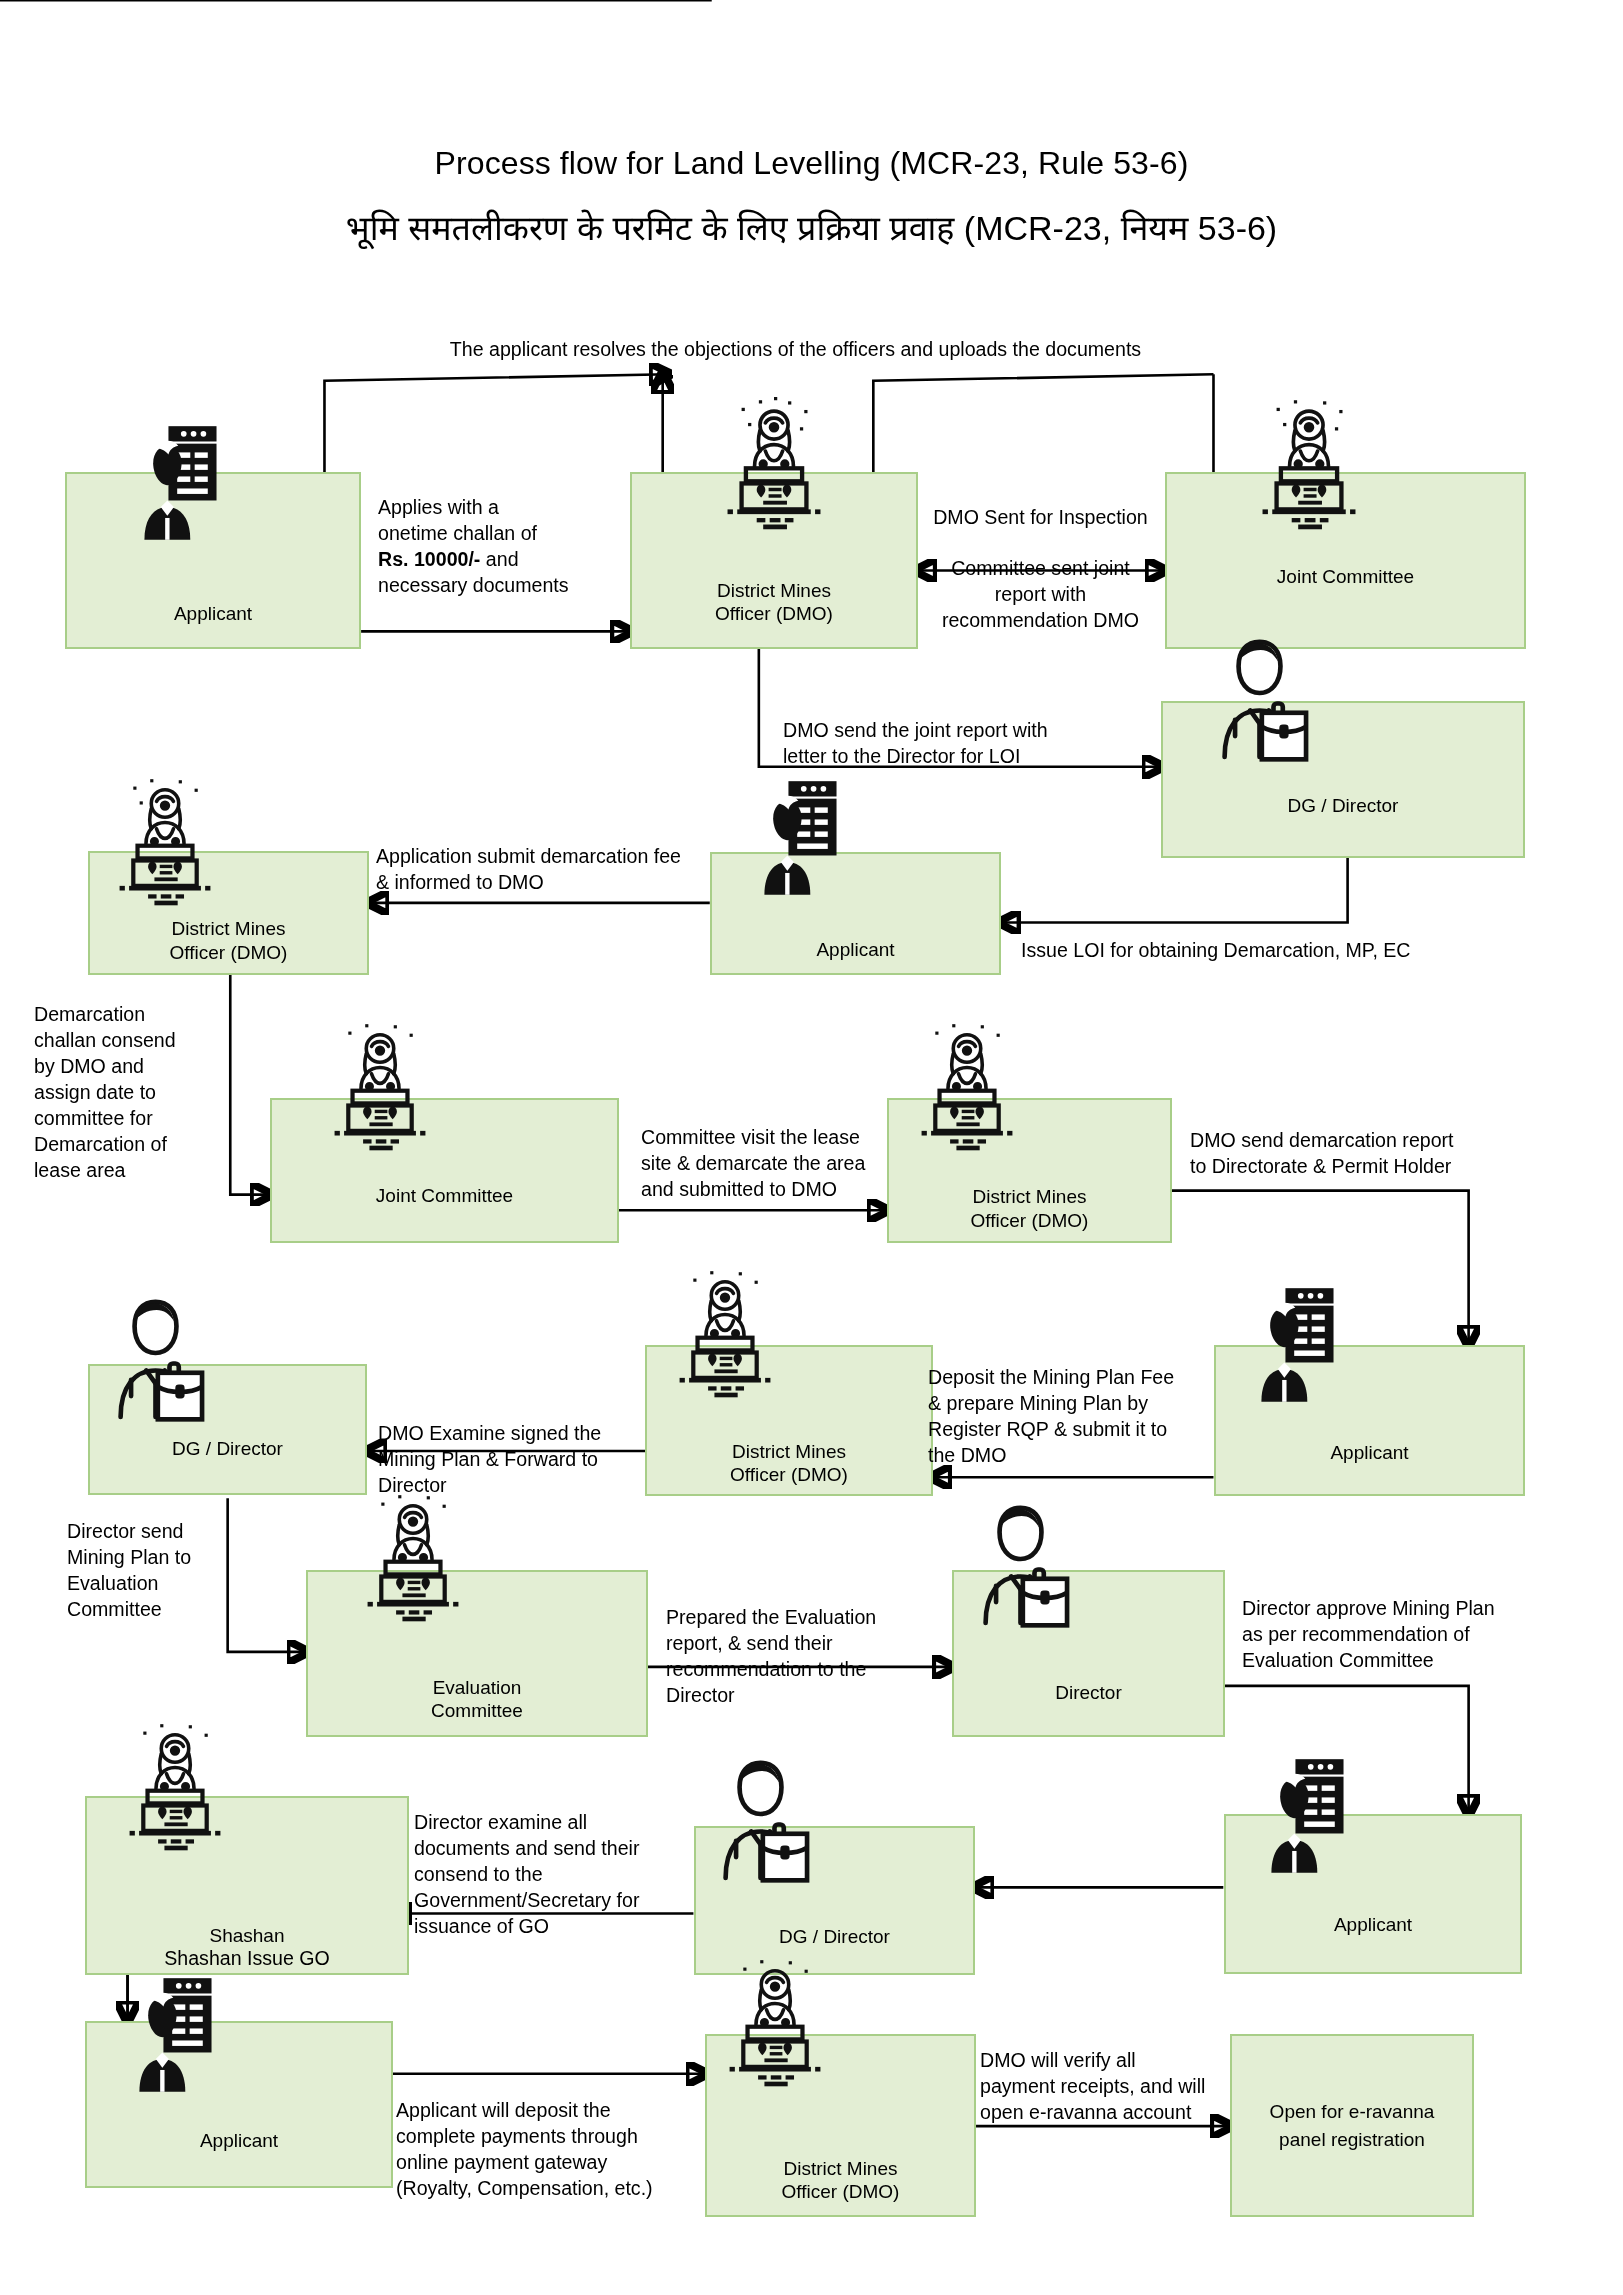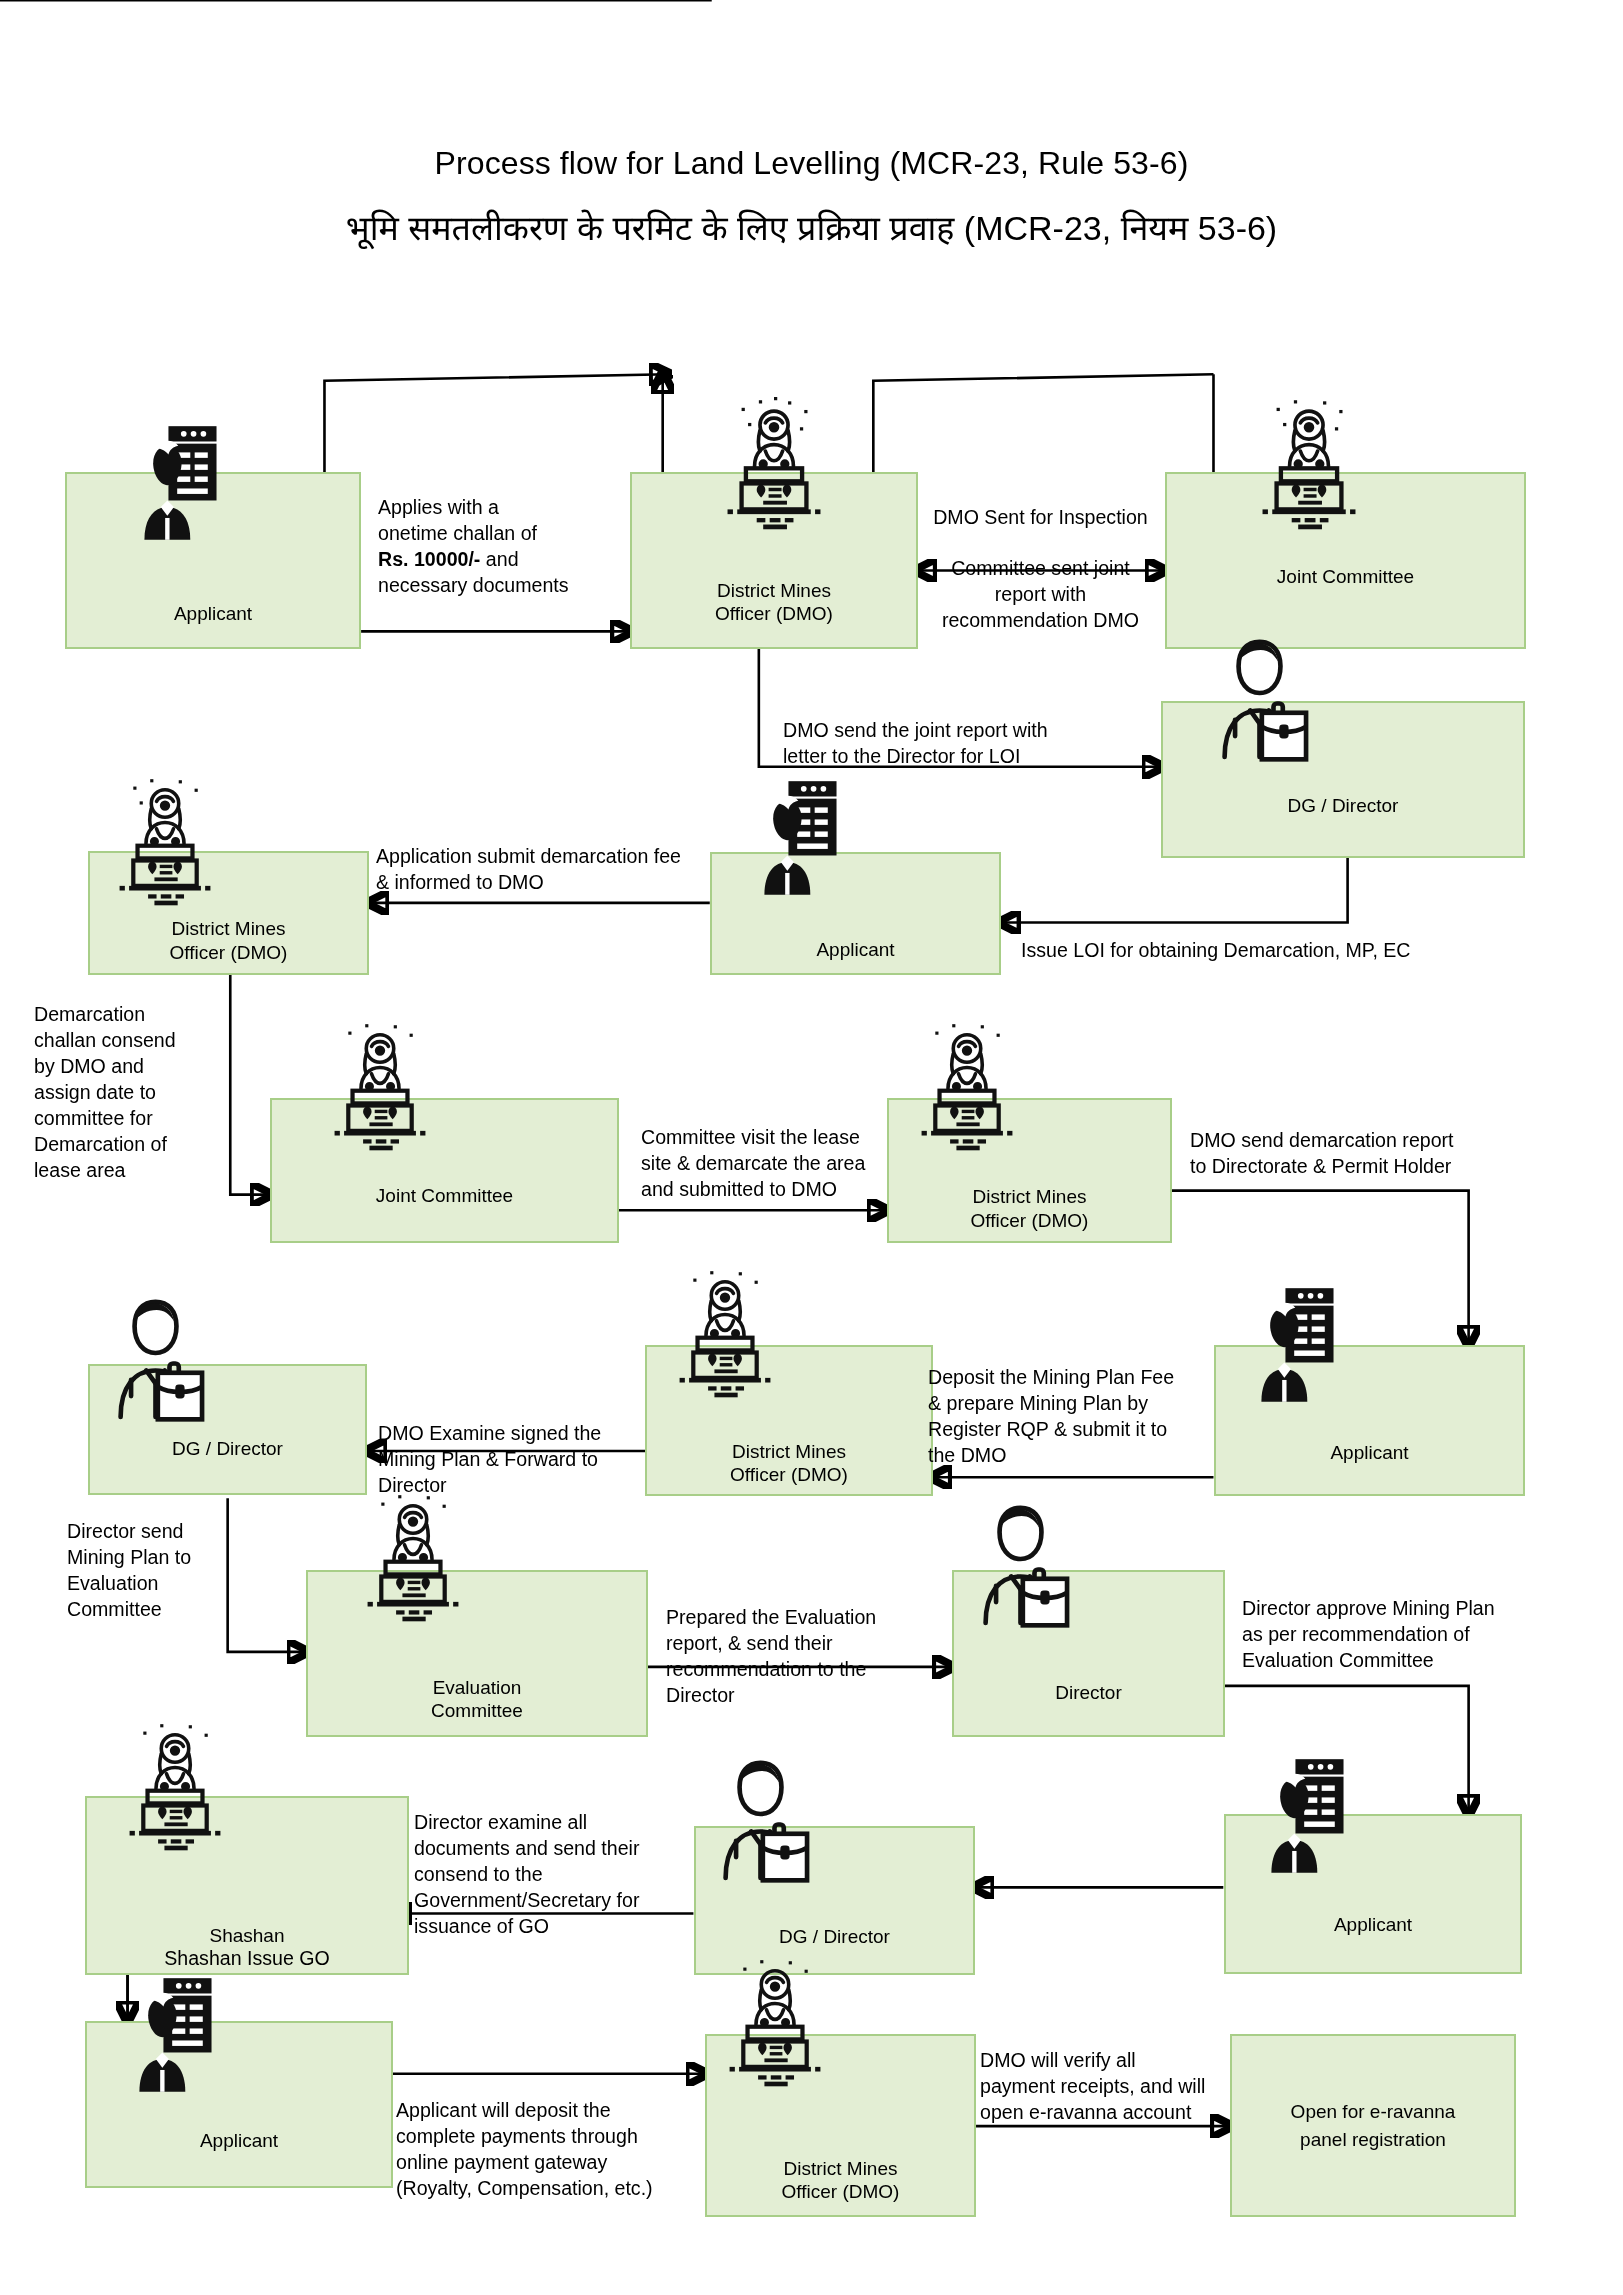--- a/index.html
+++ b/index.html
@@ -163,21 +163,21 @@
 
   <div class="node" style="left:85px;top:2021px;width:308px;height:167px;">
     <span class="lbl">Applicant</span>
       <span class="pad" style="height:34px"></span>
   </div>
   <div class="node" style="left:705px;top:2034px;width:271px;height:183px;">
     <span class="lbl" style="white-space:pre-line">District Mines
 Officer (DMO)</span>
       <span class="pad" style="height:11.8px"></span>
   </div>
-  <div class="node centerlbl" style="left:1230px;top:2034px;width:286px;height:183px;">
+  <div class="node centerlbl" style="left:1230px;top:2034px;width:244px;height:183px;">
     <span class="lbl" style="white-space:pre-line;line-height:1.45">Open for e-ravanna
 panel registration</span>
   </div>
 
   <svg class="icon" style="left:175px;top:424px;" width="111" height="118" viewBox="0 0 100 108">
     <rect x="44" y="2" width="44" height="14" fill="#111"></rect>
       <circle cx="58" cy="9" r="2.6" fill="#fff"></circle>
       <circle cx="67" cy="9" r="2.6" fill="#fff"></circle>
       <circle cx="76" cy="9" r="2.6" fill="#fff"></circle>
     <rect x="44" y="18" width="44" height="52" fill="#111"></rect>
@@ -631,20 +631,21 @@
       <rect x="70" y="112" width="8" height="4" fill="#111"></rect>
     <rect x="50" y="118" width="22" height="4.4" fill="#111"></rect>
     <g fill="#111">
         <rect x="30" y="10" width="3" height="3"></rect>
         <rect x="88" y="12" width="3" height="3"></rect>
         <rect x="46" y="3" width="3" height="3"></rect>
         <rect x="73" y="4" width="3" height="3"></rect>
       </g>
   </svg>
 
+  <div class="edge-label c" style="left:393px;top:336px;width:805px;">The applicant resolves the objections of the officers and uploads the documents</div>
 
   <div class="edge-label l" style="left:378px;top:494px;width:222px;">
     <div>Applies with a</div>
     <div>onetime challan of</div>
     <div><b>Rs. 10000/-</b><span> and</span></div>
     <div>necessary documents</div>
   </div>
 
   <div class="edge-label c" style="left:913px;top:504px;width:255px;">DMO Sent for Inspection</div>
   <div class="edge-label c" style="left:916px;top:555px;width:249px;white-space:pre-line;">Committee sent joint

